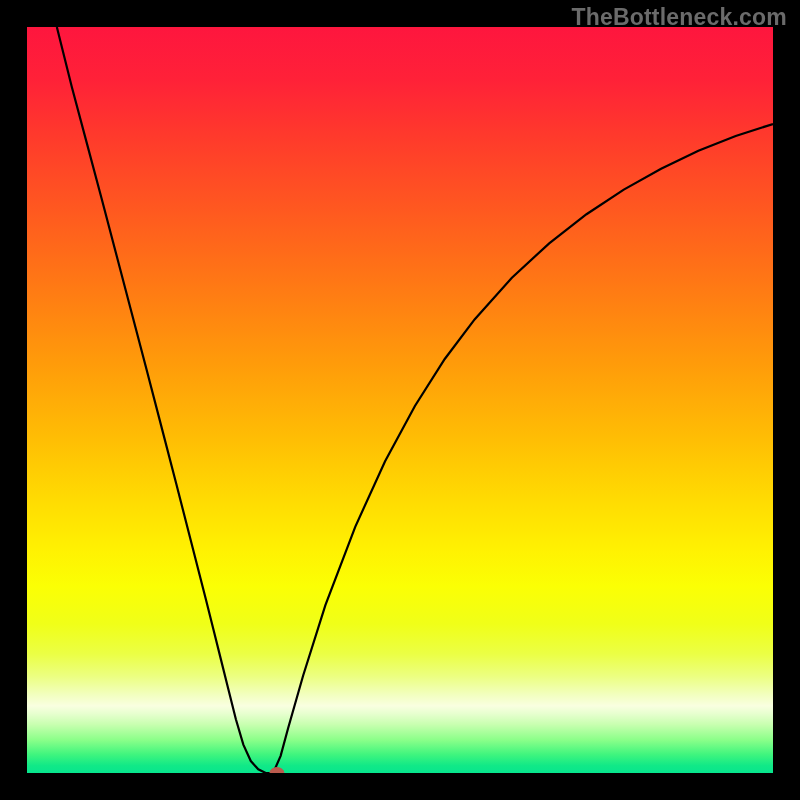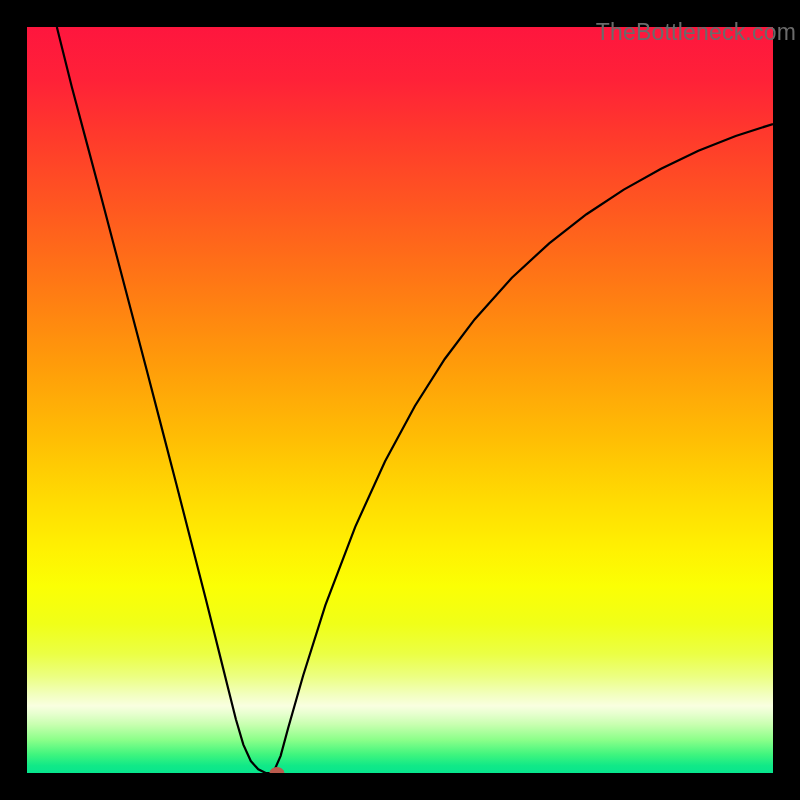--- a/index.html
+++ b/index.html
@@ -8,27 +8,26 @@
     width: 800px;
     height: 800px;
     background: #000;
     font-family: Arial, Helvetica, sans-serif;
     position: relative;
     overflow: hidden;
   }
   .watermark {
     position: absolute;
     top: 4px;
-    right: 4px;
+    right: 13px;
     color: #6b6b6b;
     font-size: 23px;
-    font-weight: 400;
+    font-weight: 700;
     z-index: 10;
     letter-spacing: 0.2px;
-    margin-top: 15px;
   }
   .plot-frame {
     position: absolute;
     top: 27px;
     left: 27px;
     width: 746px;
     height: 746px;
     background: #000; 
   }
   .plot-frame svg {

